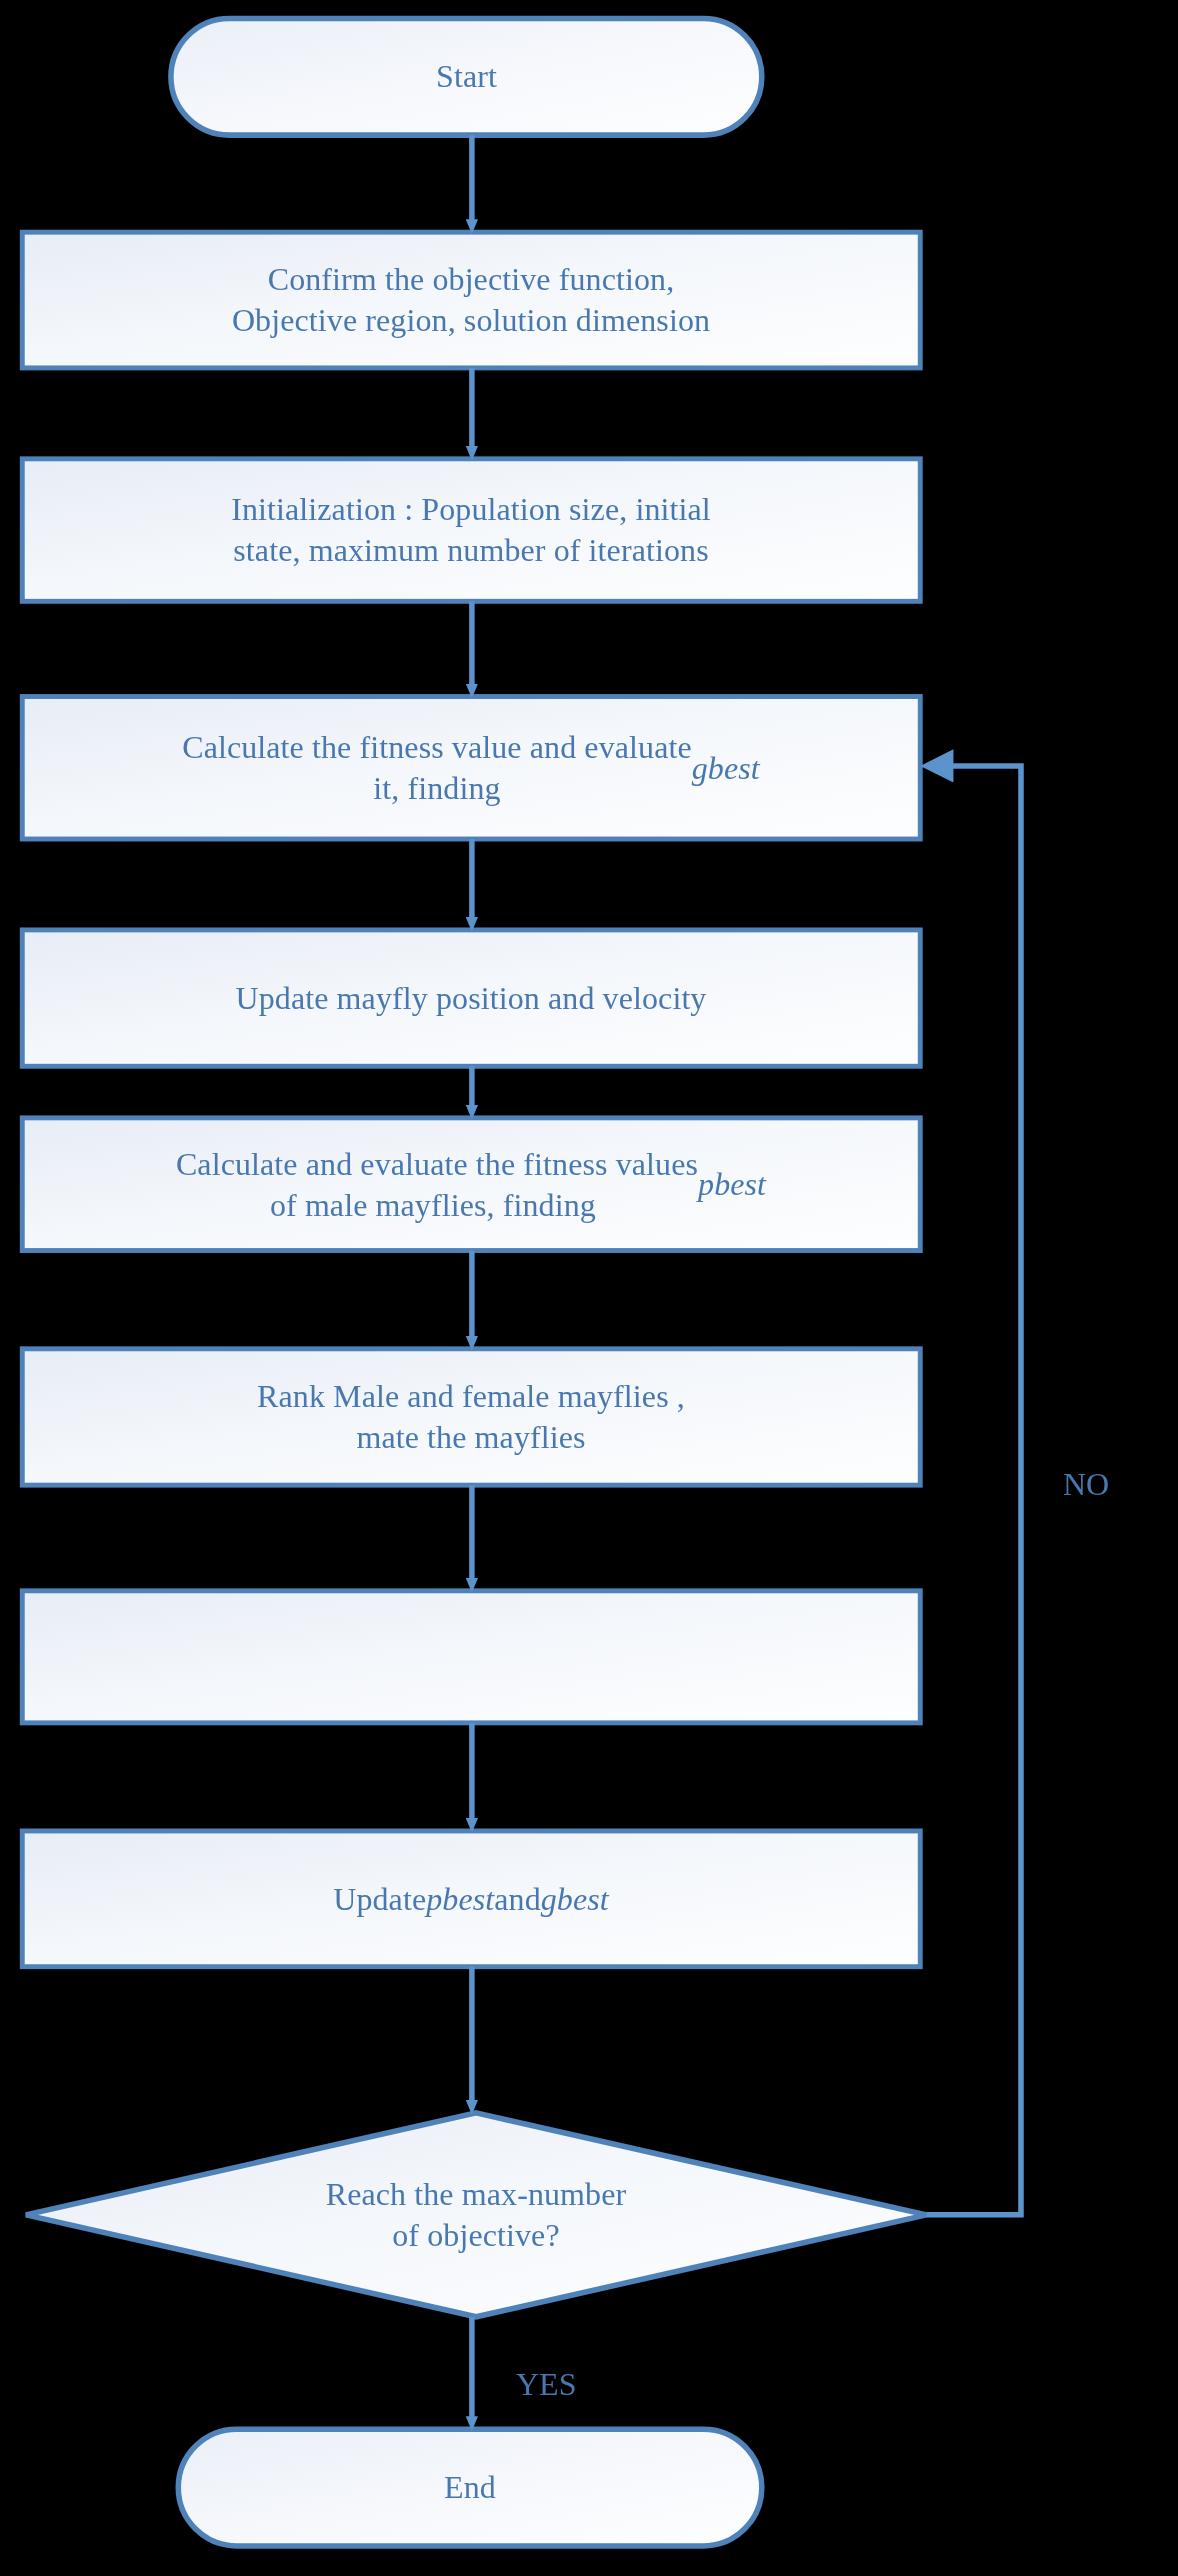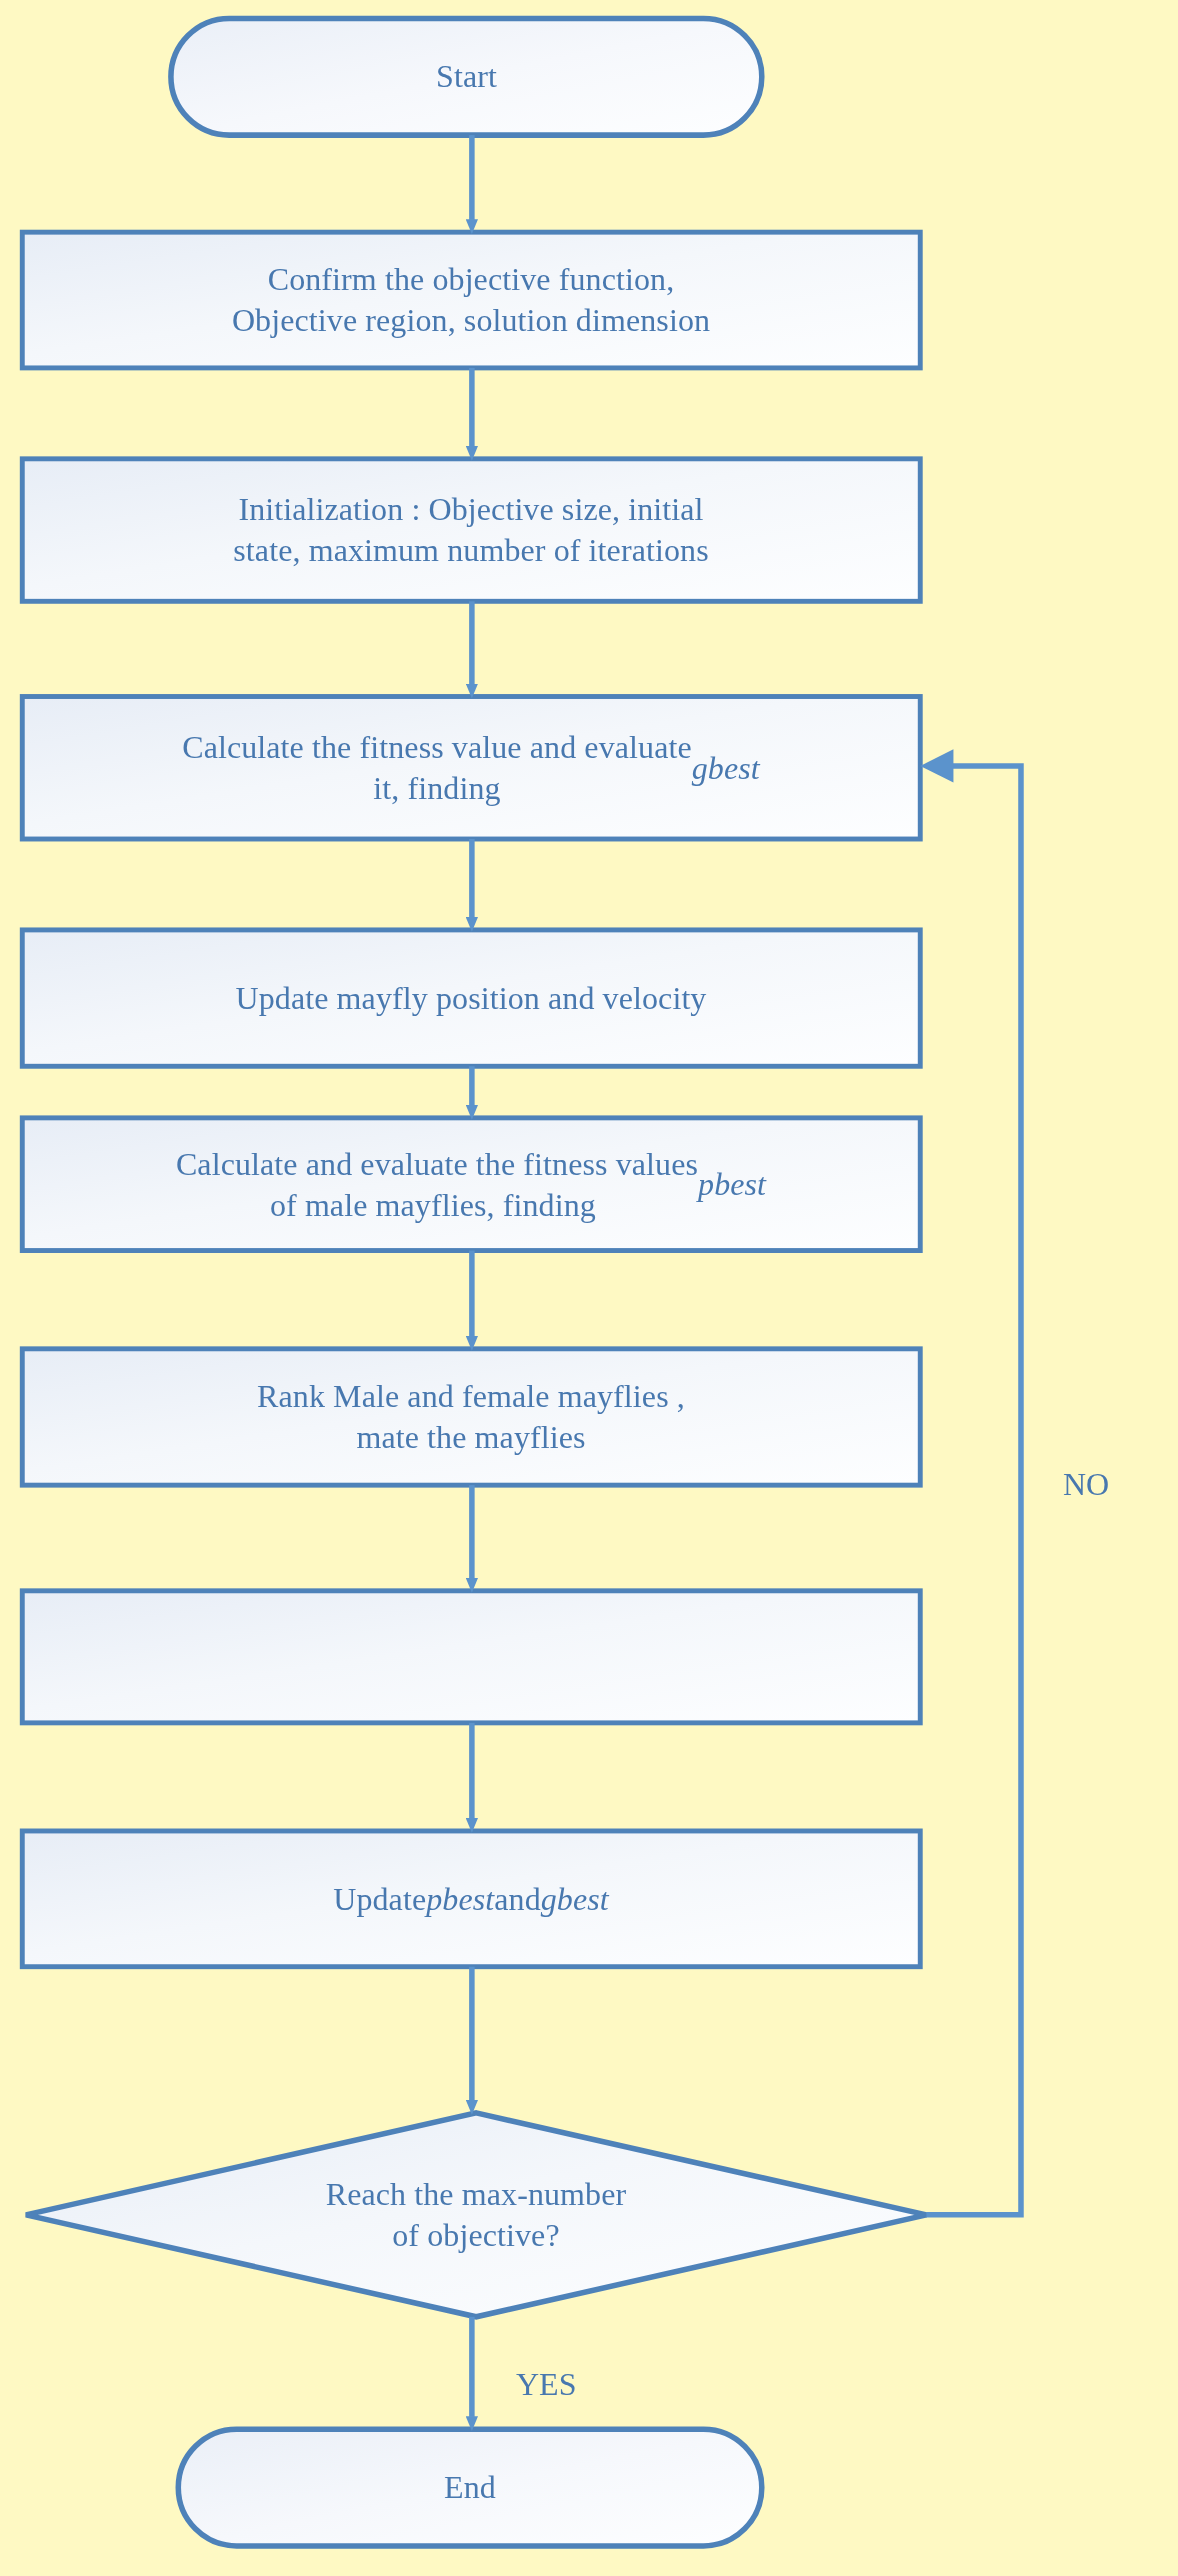--- a/index.html
+++ b/index.html
@@ -4,21 +4,21 @@
 <style>
   html, body {
     margin: 0;
     padding: 0;
     background: #ffffff;
   }
   #canvas {
     position: relative;
     width: 1179px;
     height: 2576px;
-    background: #fef9c3;
+    background: #000000;
     overflow: hidden;
     font-family: "Liberation Serif", "DejaVu Serif", serif;
   }
   #flow-svg {
     position: absolute;
     left: 0;
     top: 0;
     width: 1179px;
     height: 2576px;
   }
@@ -99,21 +99,21 @@
 
     <path d="M1508,3606 L1662,3606 L1662,1247 L1520,1247" fill="none" stroke="#5B93CC" stroke-width="9"></path>
     <polygon points="1498,1247 1552,1220 1552,1274" fill="#5B93CC"></polygon>
   </svg>
 
   <div class="node-label" style="left:171px; top:18.4px; width:591px; height:117px;">Start</div>
 
   <div class="node-label" style="left:22px; top:232px; width:898px; height:136px;">Confirm the objective function,
 Objective region, solution dimension</div>
 
-  <div class="node-label" style="left:22px; top:459px; width:898px; height:142px;">Initialization : Objective size, initial
+  <div class="node-label" style="left:22px; top:459px; width:898px; height:142px;">Initialization : Population size, initial
 state, maximum number of iterations</div>
 
   <div class="node-label" style="left:22px; top:697px; width:898px; height:142px;justify-content:center;">Calculate the fitness value and evaluate<br>it, finding <em>gbest</em></div>
 
   <div class="node-label" style="left:22px; top:930px; width:898px; height:136px;">Update mayfly position and velocity</div>
 
   <div class="node-label" style="left:22px; top:1118px; width:898px; height:133px;">Calculate and evaluate the fitness values<br>of male mayflies, finding&nbsp; <em>pbest</em></div>
 
   <div class="node-label" style="left:22px; top:1349px; width:898px; height:136px;">Rank Male and female mayflies ,
 mate the mayflies</div>

